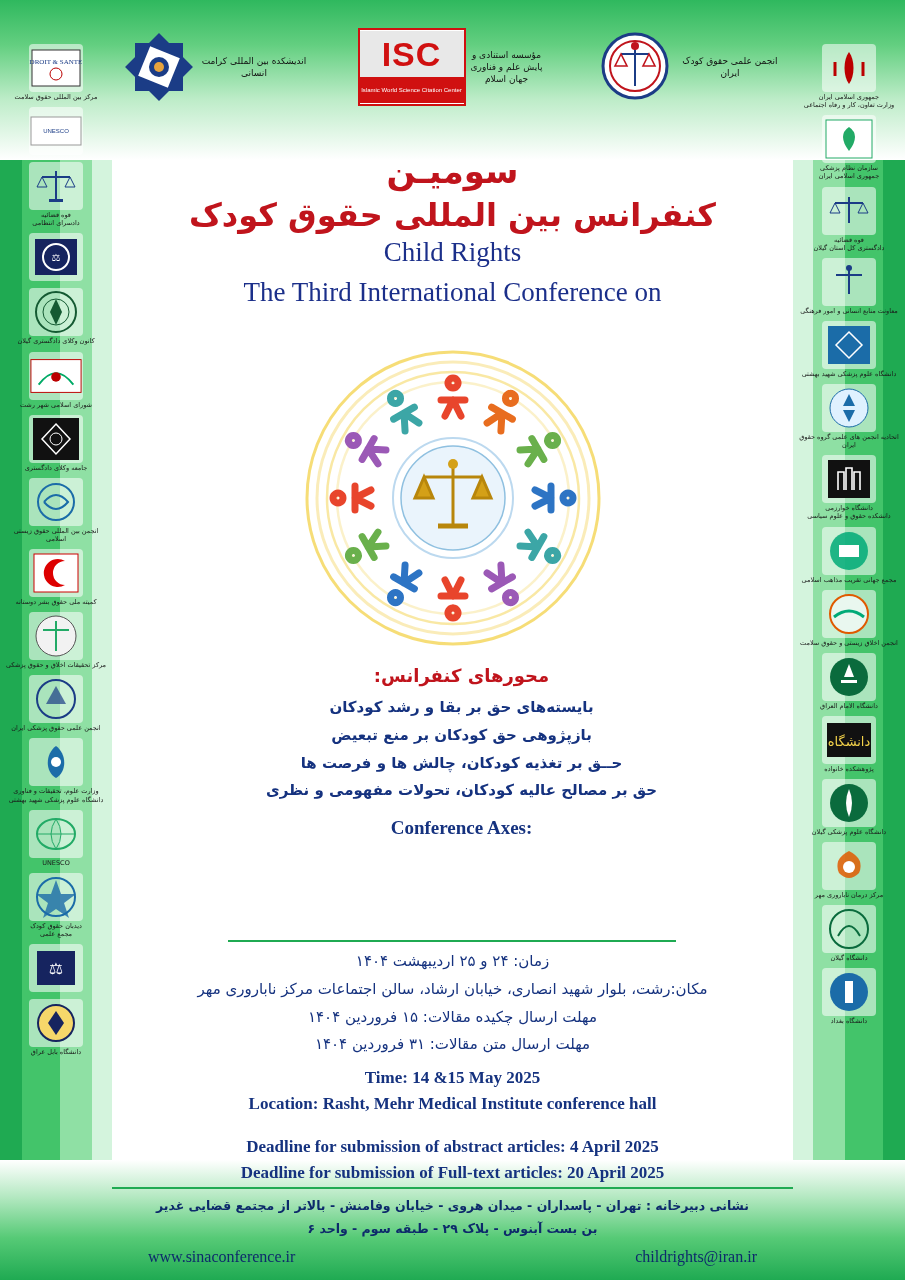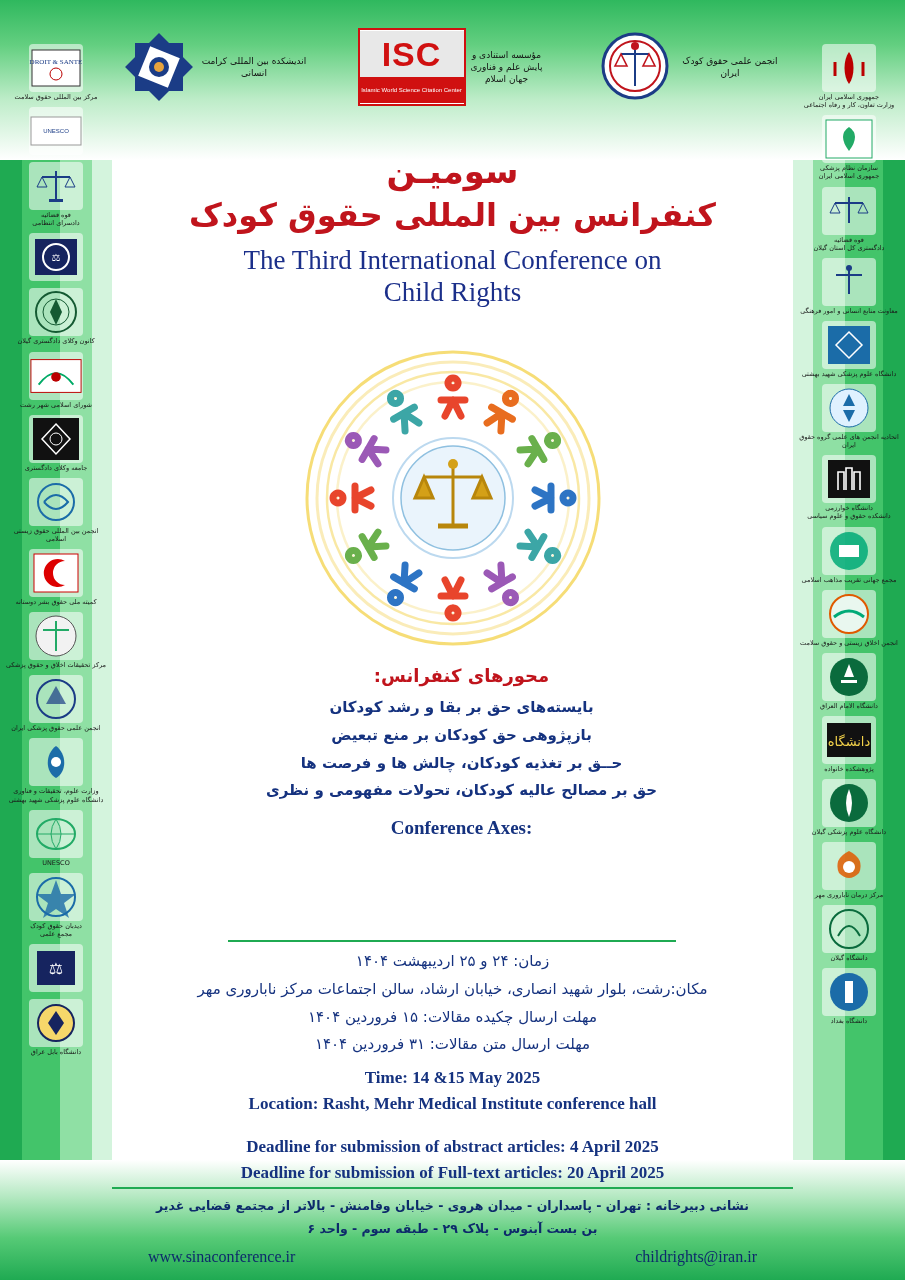--- a/index.html
+++ b/index.html
@@ -512,22 +512,22 @@
           <circle cx="40" cy="16" r="4" fill="#c0141c"></circle>
         </svg>
       </div>
       <div class="cap">انجمن علمی حقوق کودک ایران</div>
     </div>
   </div>
 
   <div class="titles">
     <div class="fa-title-1">سومیـن</div>
     <div class="fa-title-2">کنفرانس بین المللی حقوق کودک</div>
+    <div class="en-title" style="margin-top:0">Child Rights</div>
     <div class="en-title">The Third  International Conference on</div>
-    <div class="en-title" style="margin-top:0">Child Rights</div>
   </div>
 
   <div class="emblem">
     <svg width="330" height="300" viewBox="0 0 330 300">
       <g>
         <circle cx="165" cy="150" r="146" fill="none" stroke="#f3d24a" stroke-width="3" opacity=".75"></circle>
         <circle cx="165" cy="150" r="136" fill="none" stroke="#f6e08a" stroke-width="3" opacity=".6"></circle>
         <circle cx="165" cy="150" r="126" fill="none" stroke="#f3d24a" stroke-width="2.5" opacity=".5"></circle>
         <circle cx="165" cy="150" r="116" fill="none" stroke="#f6e08a" stroke-width="2.5" opacity=".45"></circle>
       </g>

